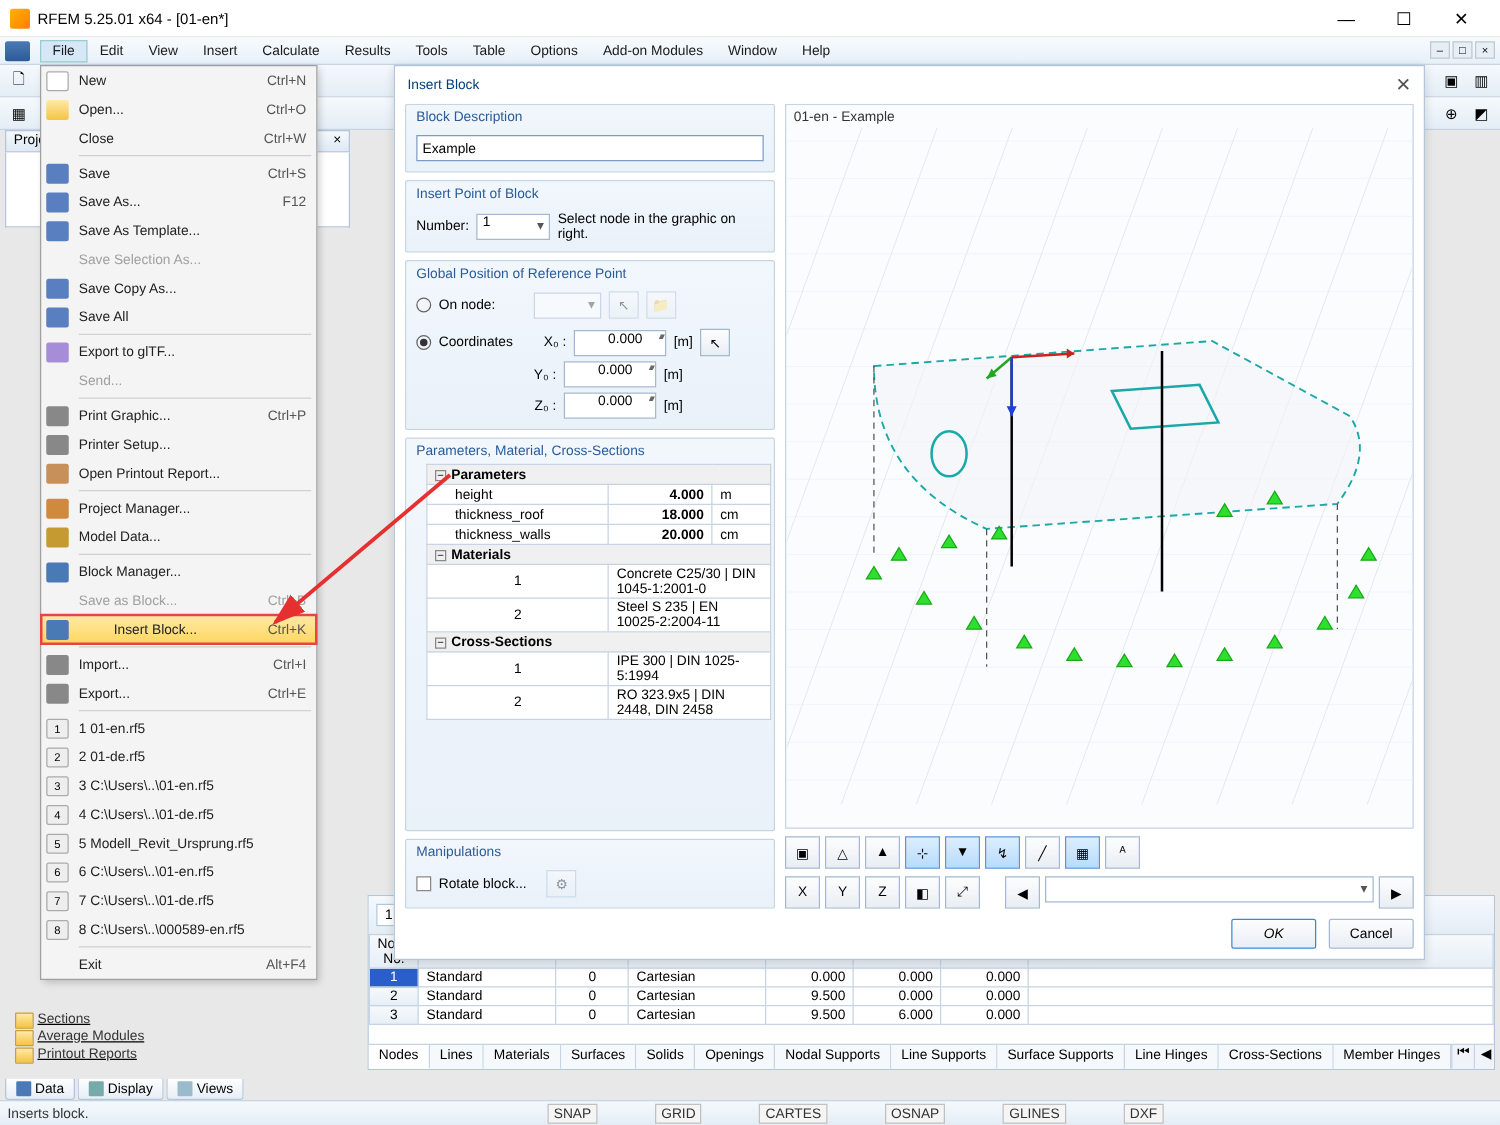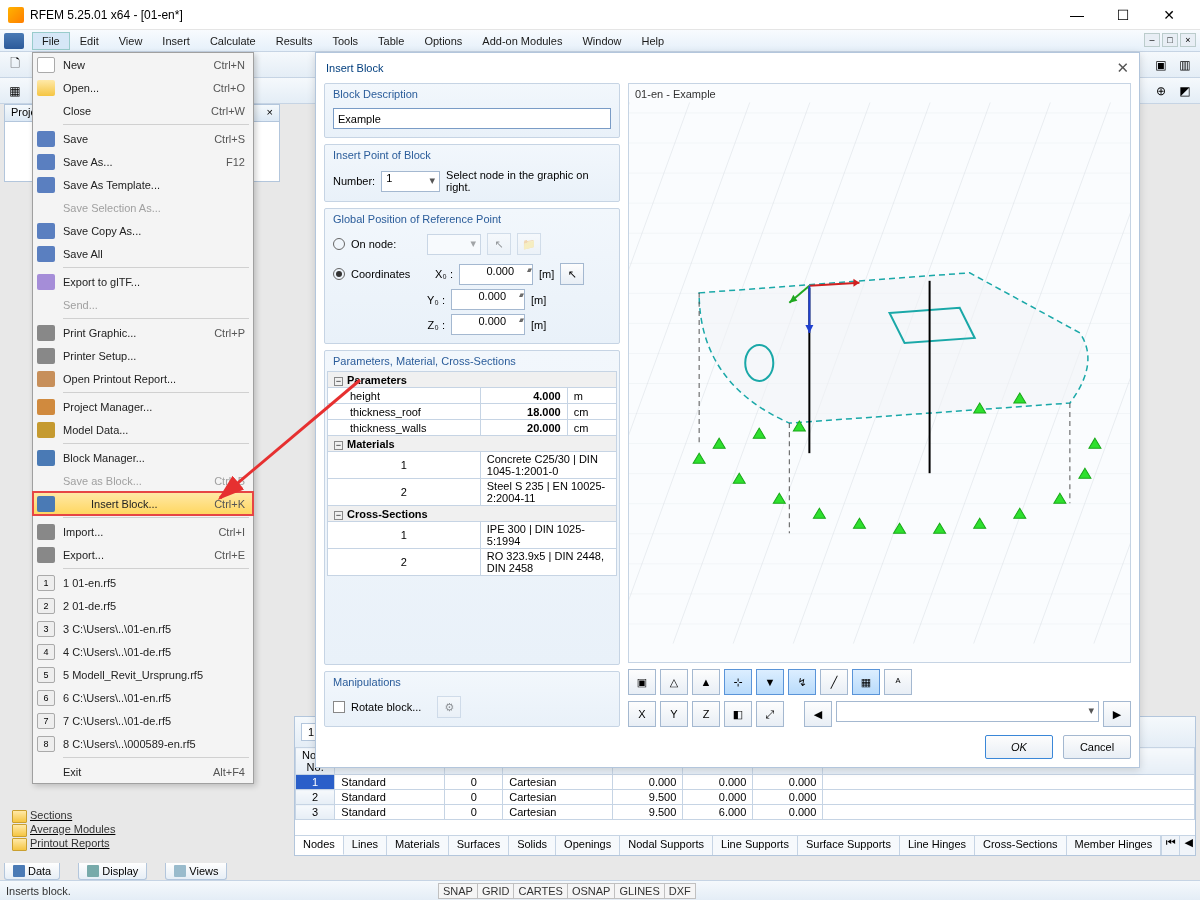--- a/index.html
+++ b/index.html
@@ -22,21 +22,21 @@
 .toolbar .sep { width: 1px; height: 20px; background: #c6d4e4; margin: 0 2px; }
 
 .workspace { position: absolute; top: 104px; left: 0; right: 0; bottom: 20px; background: #e8e8e8; }
 
 .sidepanel { position: absolute; left: 4px; top: 0; width: 276px; bottom: 0; }
 .sidepanel .phead { height: 18px; background: linear-gradient(#f5f9fc,#dde9f5); border: 1px solid #b3c6dc; padding: 1px 6px; font-size: 11px; }
 .sidepanel .pbody { border: 1px solid #b3c6dc; border-top: none; background: #fff; height: 60px; }
 .tree { position: absolute; bottom: 30px; left: 6px; text-decoration: underline; }
 .tree-item { padding: 1px 0 1px 20px; color: #333; position: relative; }
 .tree-item::before { content: ''; position: absolute; left: 2px; top: 2px; width: 13px; height: 11px; background: linear-gradient(#ffe9a8,#f5c542); border: 1px solid #caa030; border-radius: 1px; }
-.side-tabs { position: absolute; bottom: 0; left: 0; display: flex; gap: 18px; }
+.side-tabs { position: absolute; bottom: 0; left: 0; display: flex; gap: 2px; }
 .side-tab { background: linear-gradient(#fefefe,#e6eef6); border: 1px solid #b3c6dc; border-top: none; padding: 2px 8px; border-radius: 0 0 3px 3px; display: flex; align-items: center; gap: 3px; font-size: 11px; }
 .side-tab .ticon { width: 12px; height: 12px; background: #4a7ab5; border-radius: 1px; }
 
 
 .filemenu { position: absolute; left: 32px; top: 52px; width: 222px; background: #f4f4f4; border: 1px solid #a0a0a0; box-shadow: 2px 2px 6px rgba(0,0,0,.2); z-index: 50; }
 .filemenu .row { display: flex; align-items: center; height: 23px; padding: 0 8px 0 4px; }
 .filemenu .row .ic { width: 18px; height: 16px; margin-right: 8px; border-radius: 2px; }
 .filemenu .row .lbl { flex: 1; color: #222; }
 .filemenu .row .sc { color: #555; font-size: 11px; }
 .filemenu .row.disabled .lbl, .filemenu .row.disabled .sc { color: #a0a0a0; }
@@ -94,21 +94,21 @@
 .datatable .rowno.sel { background: #2a5fc9; color: #fff; }
 .datatable .l { text-align: left; }
 .datatable .r { text-align: right; }
 .tabstrip { position: absolute; bottom: 0; left: 0; right: 0; height: 20px; background: #f0f4f9; display: flex; border-top: 1px solid #c6d4e4; overflow: hidden; }
 .tabstrip .tab { padding: 2px 8px; border-right: 1px solid #c6d4e4; font-size: 11px; background: #f6f9fc; white-space: nowrap; }
 .tabstrip .tab.active { background: #fff; border-bottom: 1px solid #fff; }
 .tabstrip .navbtns { margin-left: auto; display: flex; }
 .tabstrip .navbtns span { width: 18px; text-align: center; border-left: 1px solid #c6d4e4; }
 
 .statusbar { position: absolute; left: 0; right: 0; bottom: 0; height: 20px; background: linear-gradient(#f5f9fc,#e4edf6); border-top: 1px solid #c6d4e4; display: flex; align-items: center; padding: 0 6px; font-size: 11px; color: #333; }
-.statusbar .cells { position: absolute; left: 438px; display: flex; }
+.statusbar .cells { position: absolute; left: 438px; display: flex; gap: 47px; }
 .statusbar .cells span { border: 1px solid #c0c0c0; padding: 0 4px; height: 16px; line-height: 14px; margin-right: -1px; background: #f5f5f5; }
 
 
 .arrow { position: absolute; pointer-events: none; z-index: 60; }
 
 .chk { width: 12px; height: 12px; border: 1px solid #888; background: #fff; display: inline-block; }
 </style>
 </head>
 <body>
 
@@ -450,21 +450,21 @@
           </div>
           <div class="inline" style="padding-left:86px">
             <span style="width:26px;text-align:right">Z₀ :</span>
             <span class="numbox">0.000</span>
             <span>[m]</span>
           </div>
         </div>
       </div>
       <div class="group" style="flex:1;display:flex;flex-direction:column">
         <div class="gtitle">Parameters, Material, Cross-Sections</div>
-        <div class="gbody" style="padding:0 2px 2px 2px">
+        <div class="gbody" style="padding:0 2px 2px 16px">
           <table class="paramtable">
             <tbody>
                 <tr class="cat">
                   <td colspan="3"><span class="exp">−</span><b>Parameters</b></td>
                 </tr>
             <tr>
                   <td style="padding-left:22px">height</td>
                   <td class="val">4.000</td>
                   <td class="unit">m</td>
                 </tr>

